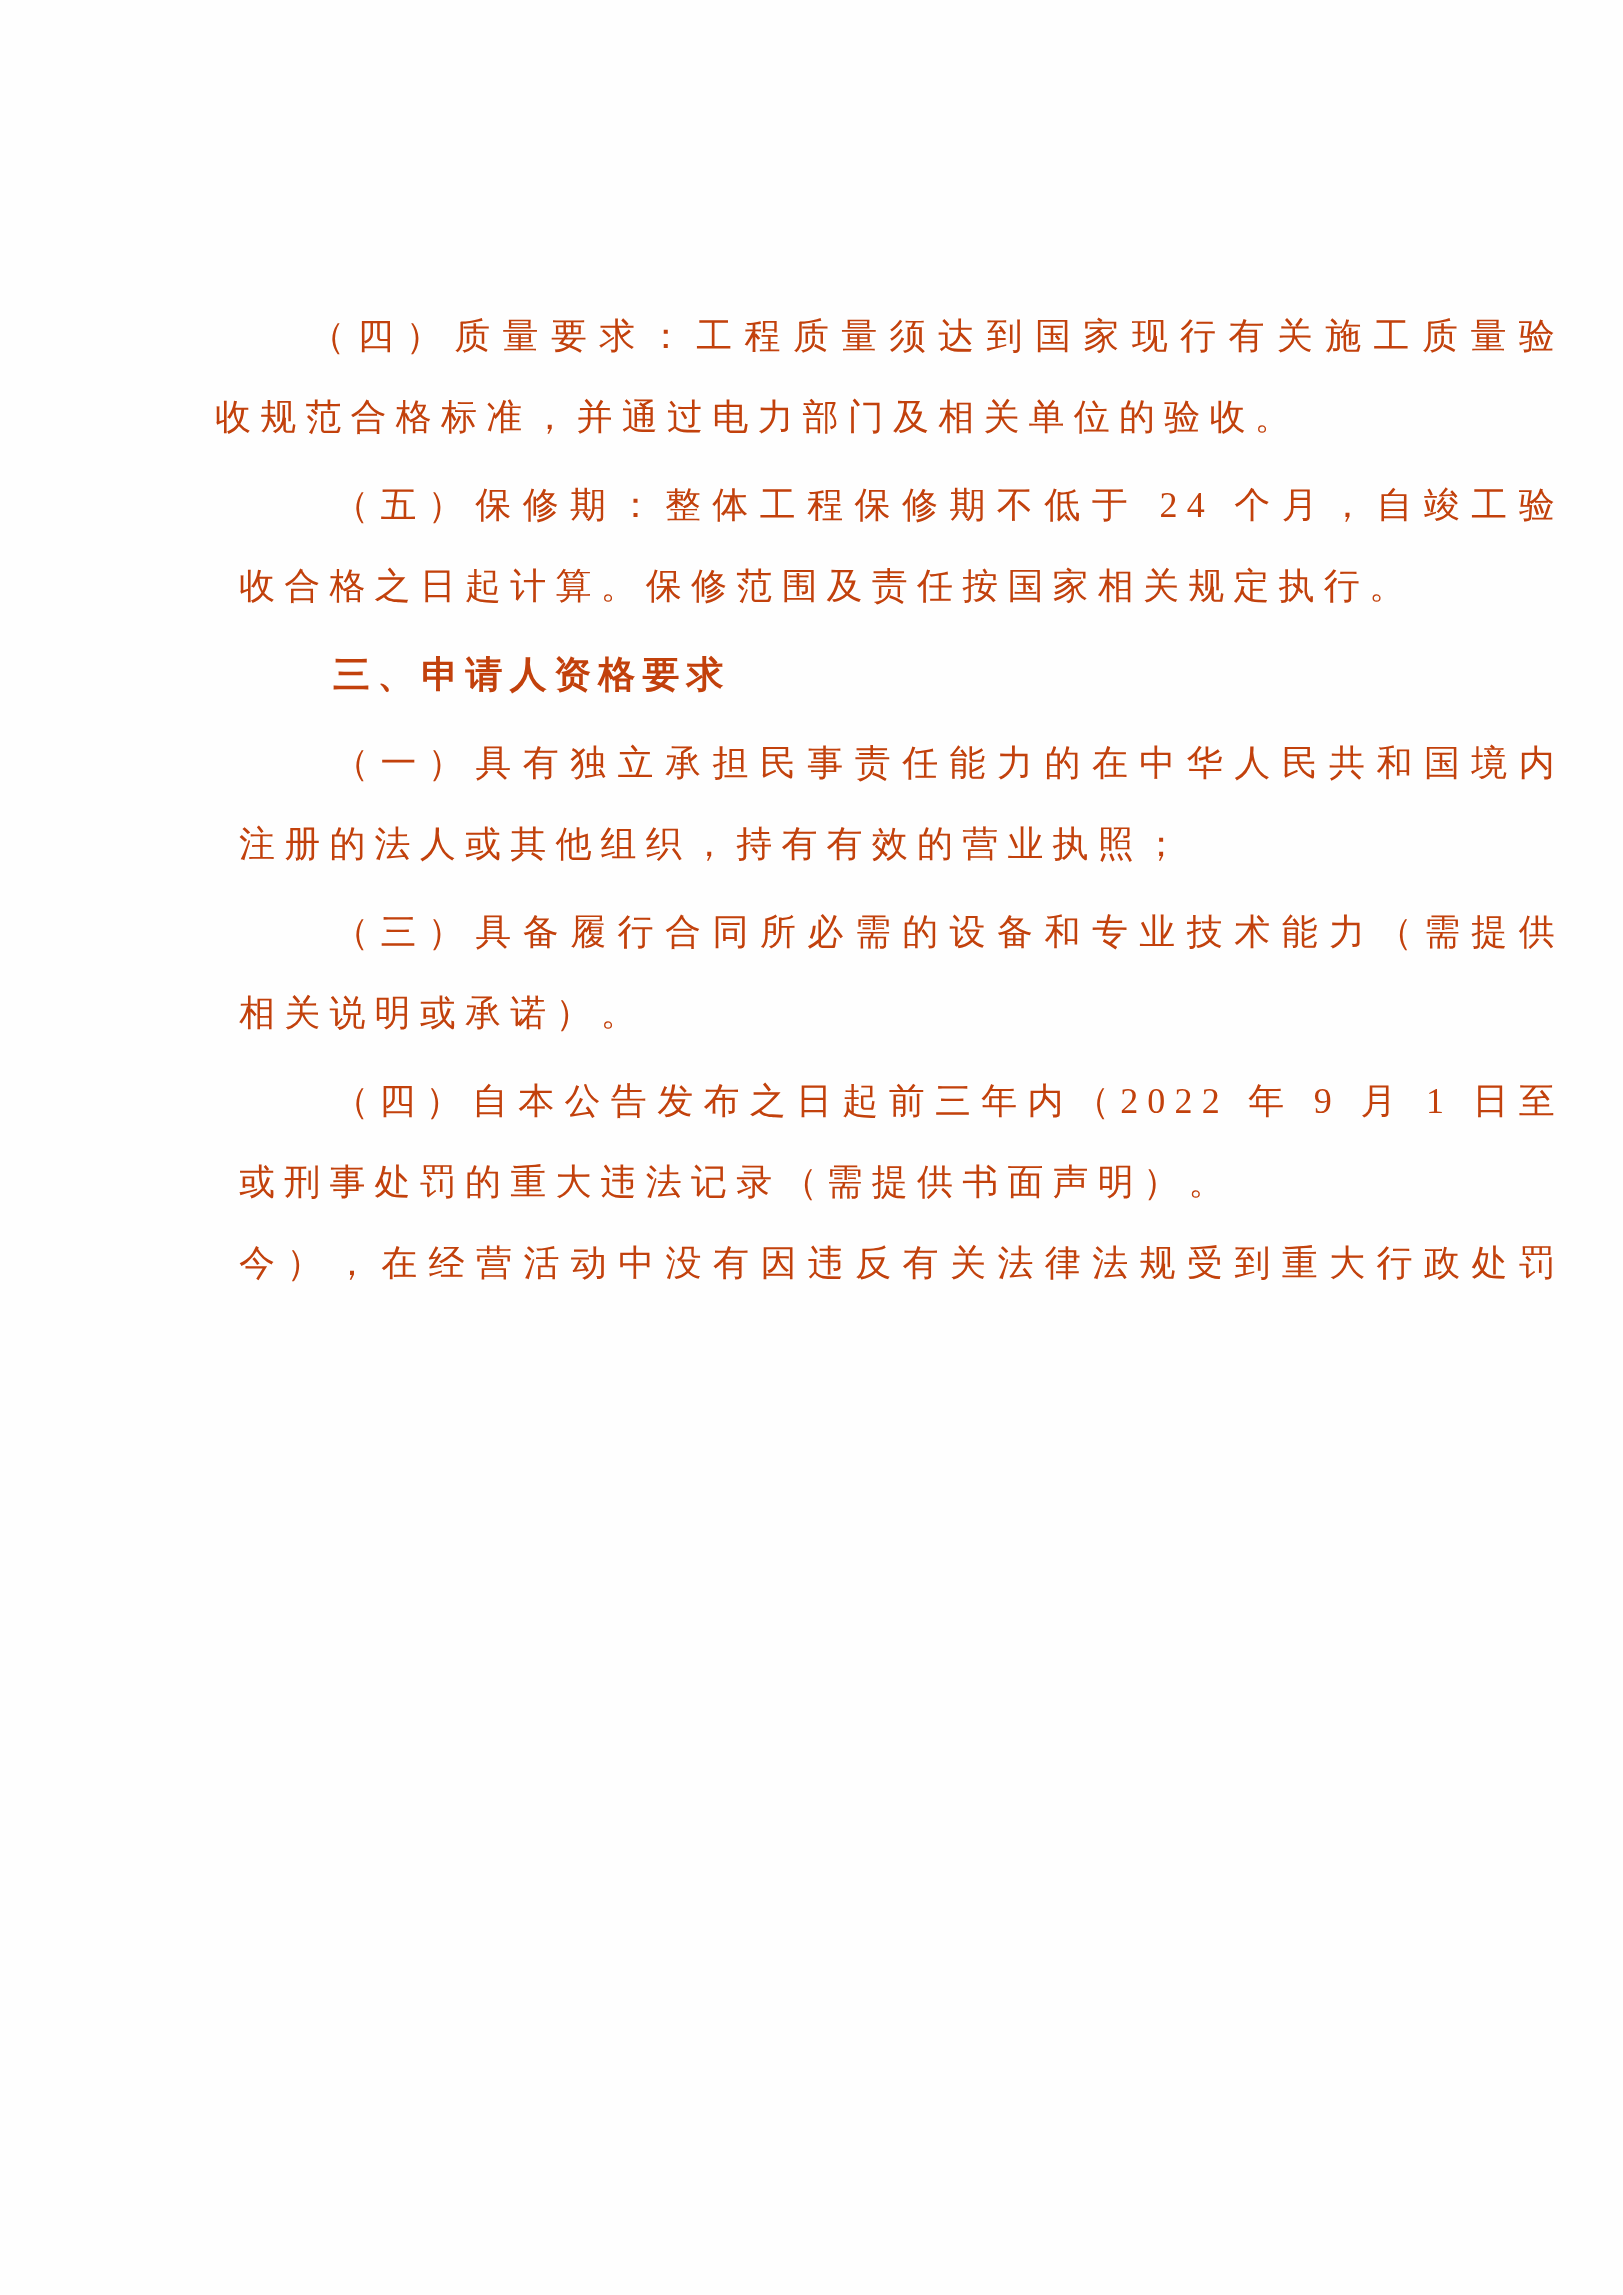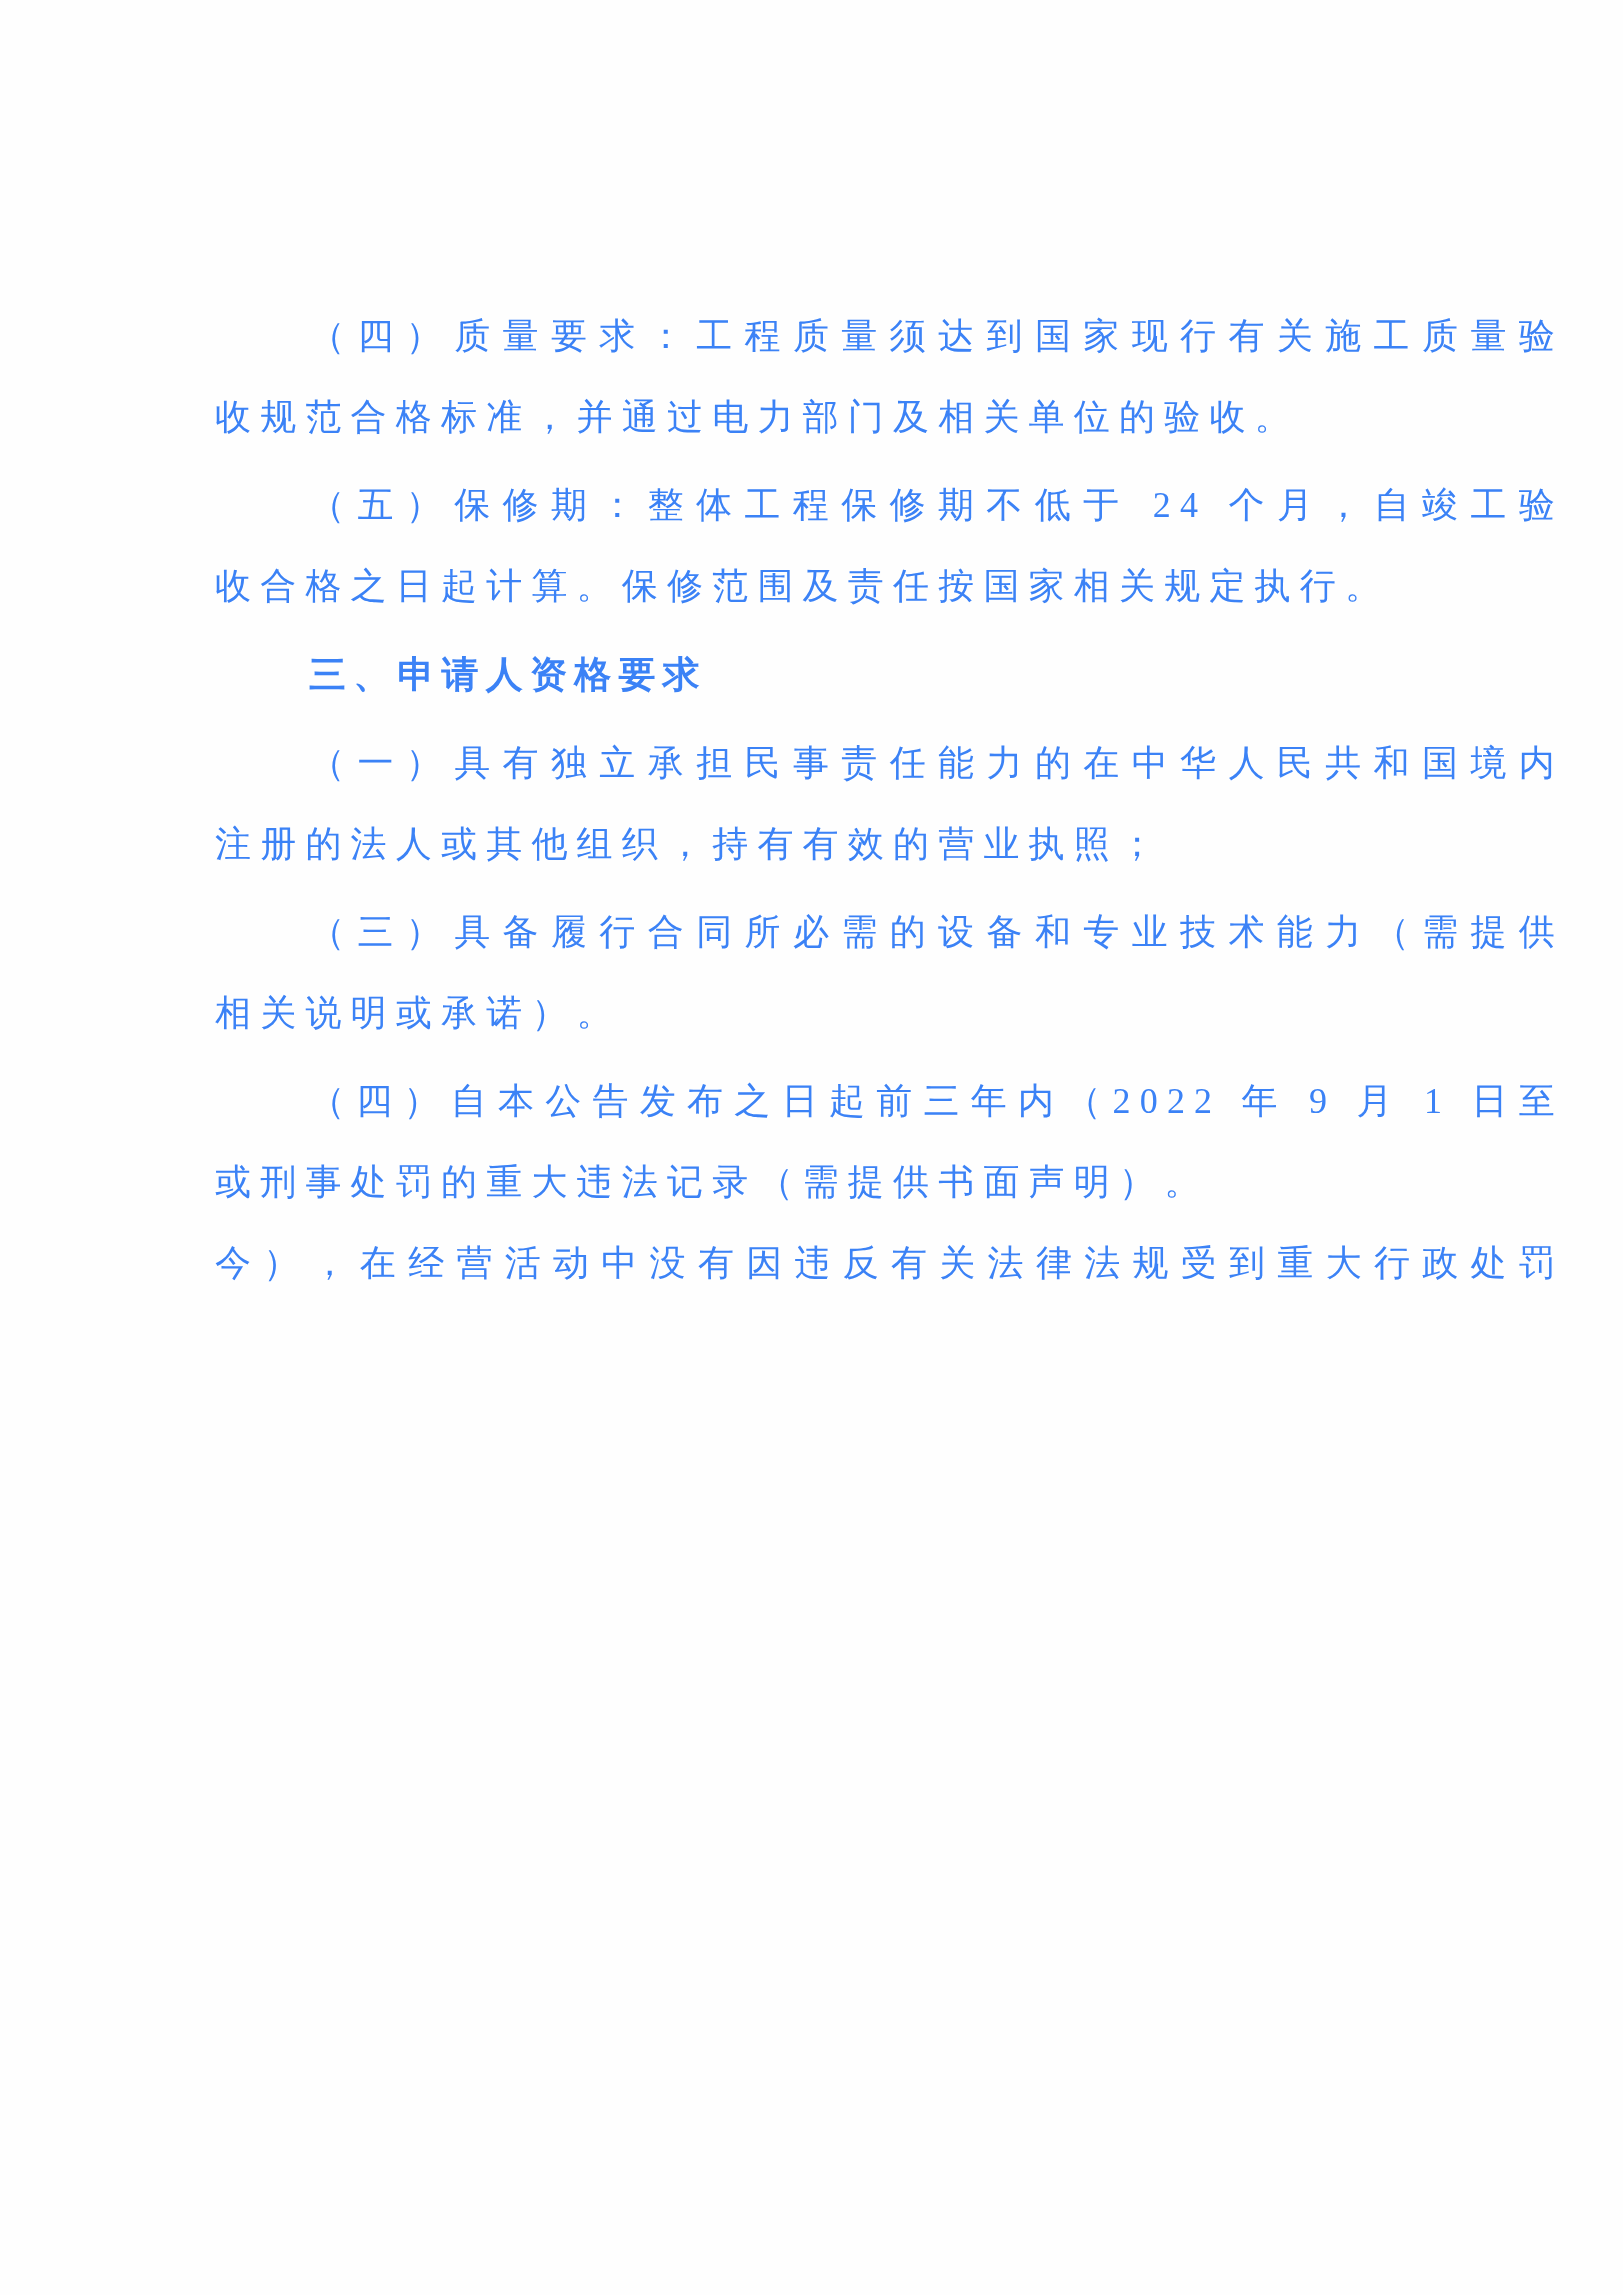--- a/index.html
+++ b/index.html
@@ -7,29 +7,29 @@
     padding: 0;
     background: #ffffff;
   }
   .page {
     position: relative;
     width: 1623px;
     height: 2295px;
     box-sizing: border-box;
     background: #fefefe;
     padding: 296px 59px 0 215px;
-    color: #3b82f6;
+    color: #c2410c;
     font-family: "Liberation Serif", "DejaVu Serif", serif;
     font-size: 36px;
     line-height: 81px;
     letter-spacing: 9.2px;
     overflow: hidden;
   }
   .para { margin: 0; }
-  .para + .para { margin-top: 7.2px; }
+  .para + .para { margin-top: 7.2px; margin-left: 24px; }
   .line {
     display: block;
     text-align: justify;
     text-align-last: justify;
     white-space: nowrap;
   }
   .line-last {
     text-align-last: left;
   }
   .indent { padding-left: 94px; }

